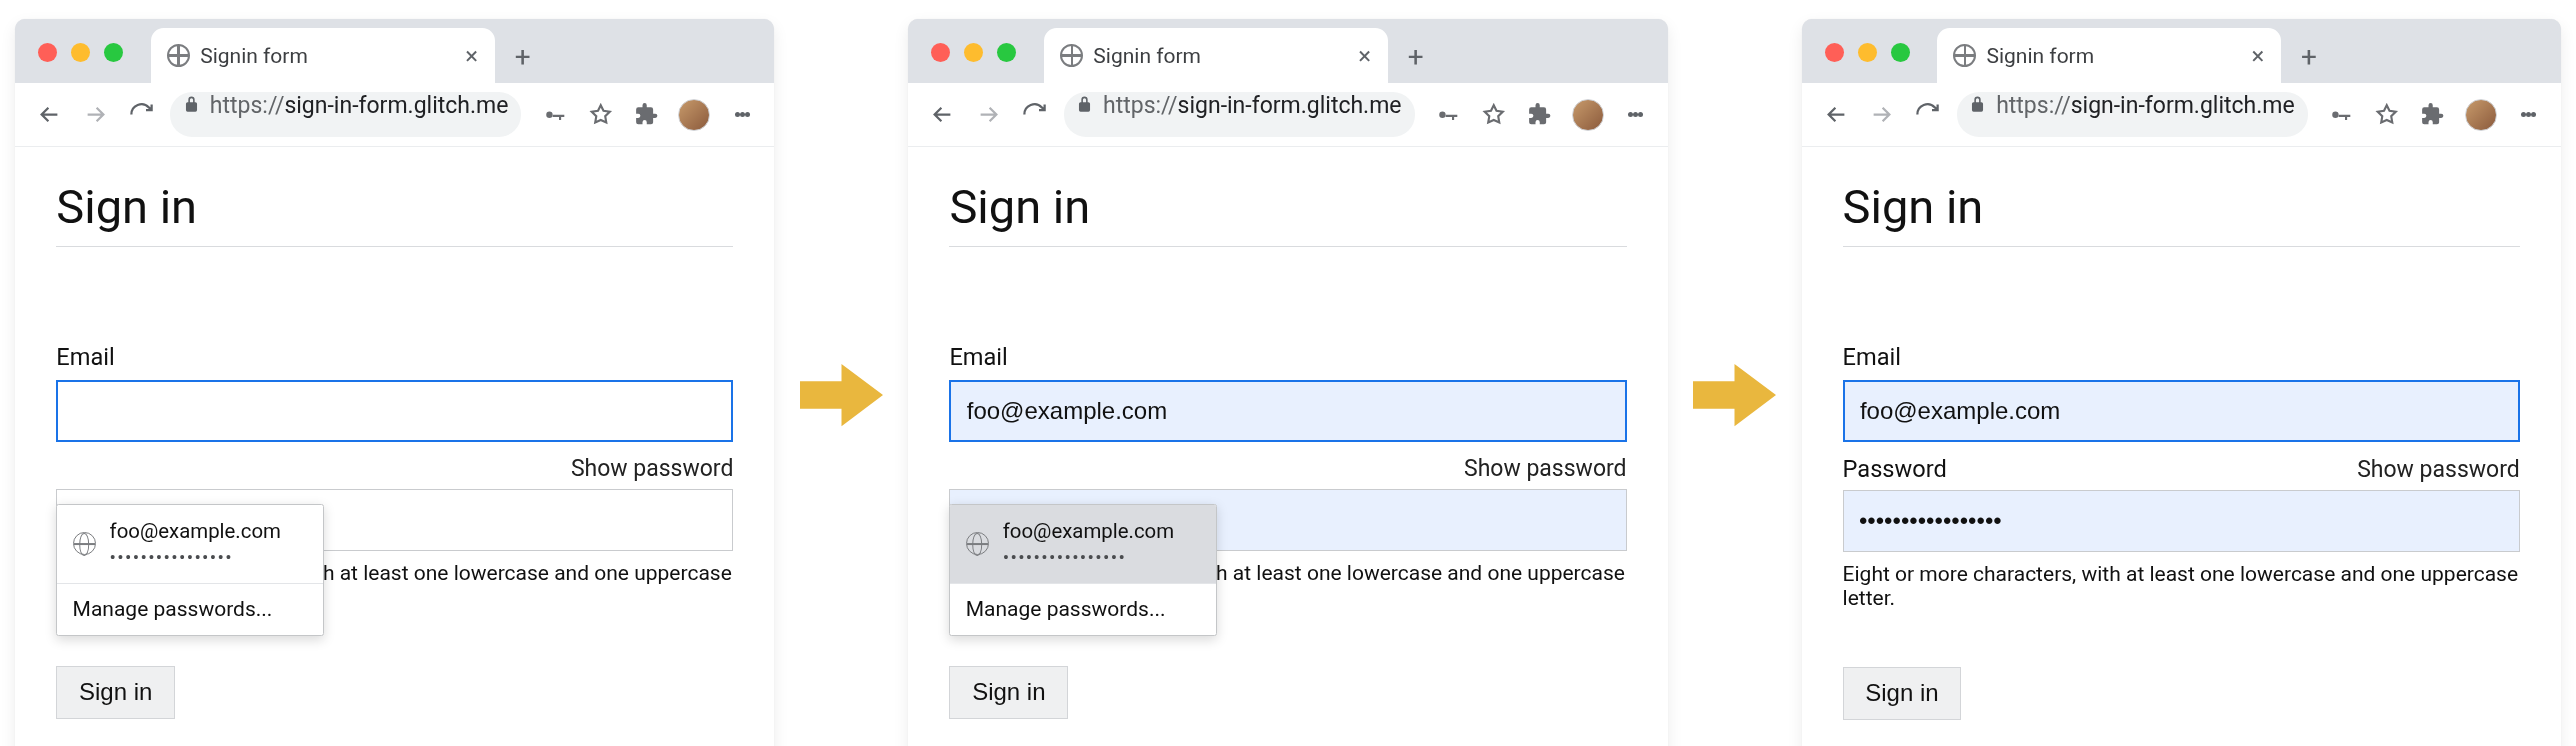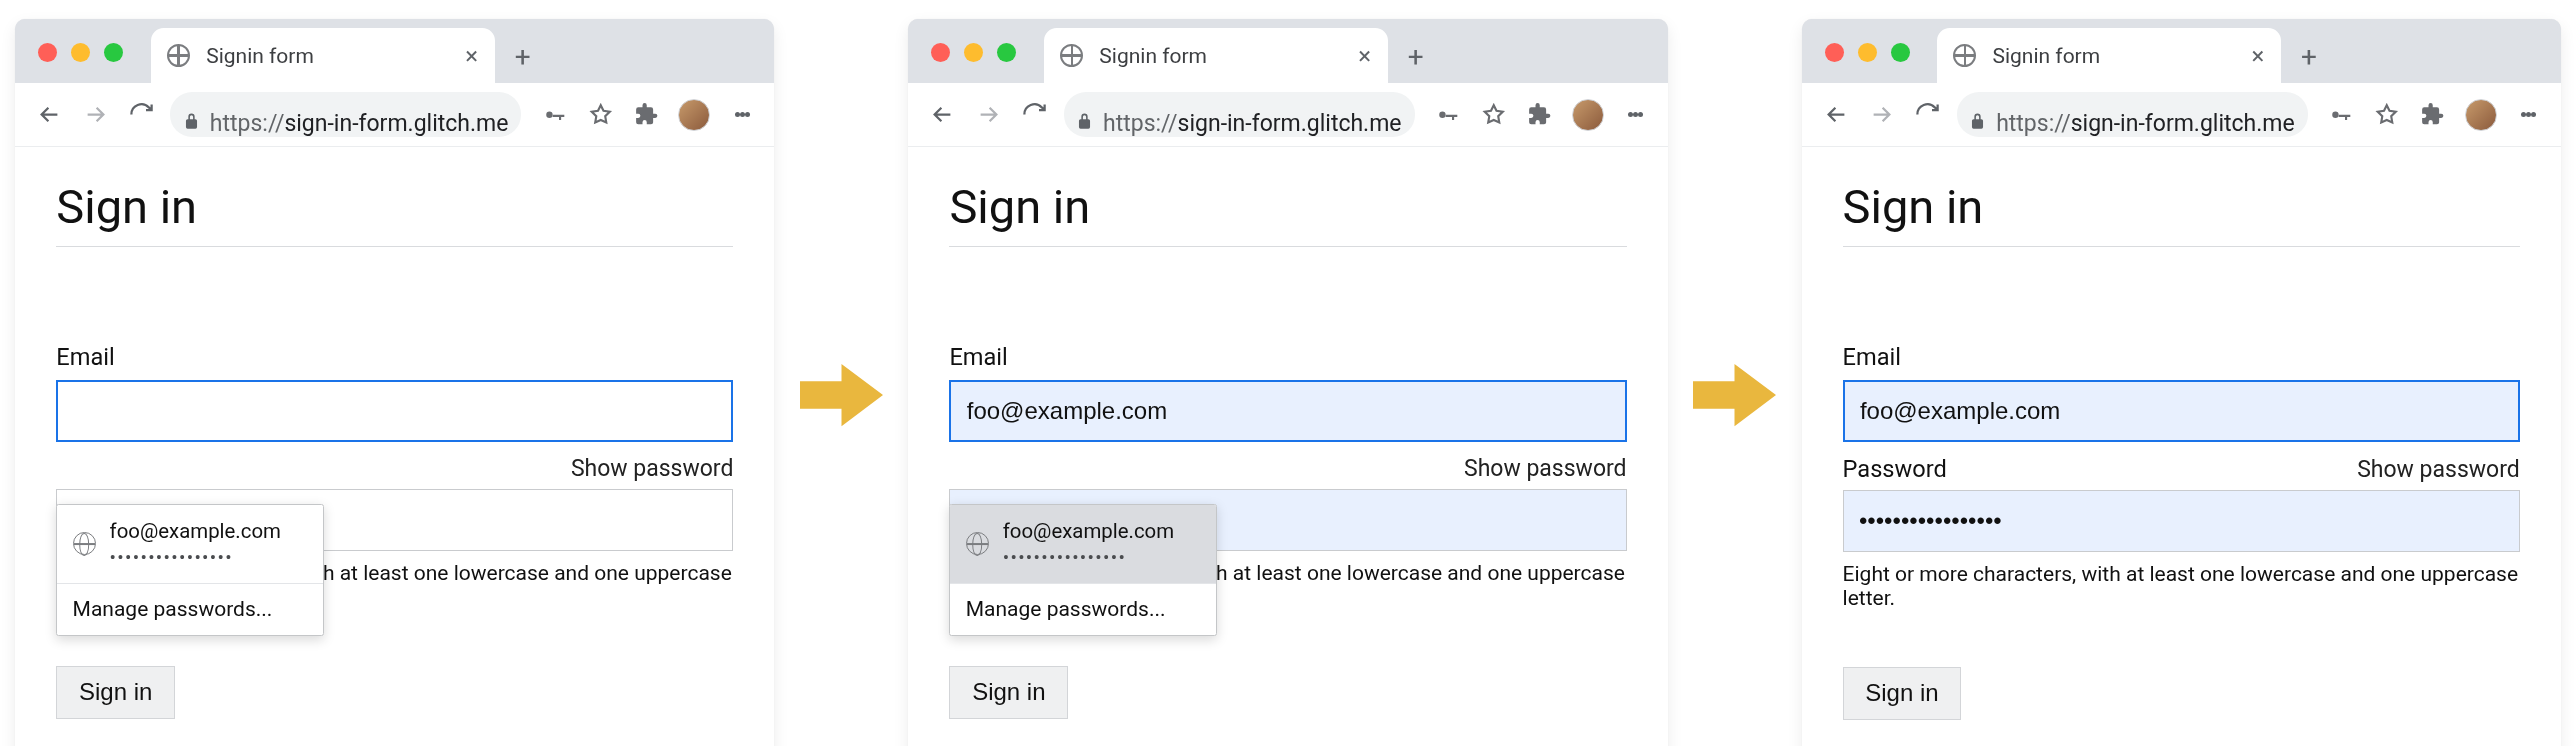--- a/index.html
+++ b/index.html
@@ -59,21 +59,21 @@
     width:19px; height:19px; border-radius:50%;
     display:inline-block;
   }
   .tl-red{background:#ff5f57;} .tl-yel{background:#febc2e;} .tl-grn{background:#28c840;}
   .tab {
     height:55px;
     background:var(--tab-white);
     border-top-left-radius:12.7px; border-top-right-radius:12.7px;
     display:flex; align-items:center;
     padding:0 16.6px;
-    gap:16px;
+    gap:10px;
     margin-left:120px;
     position:relative;
     min-width:344px;
   }
   .tab .favicon{
     width:23px;height:23px;border-radius:50%;border:2.5px solid #7b7d80;
     position:relative;display:flex;align-items:center;justify-content:center;
   }
   .tab .favicon::before,.tab .favicon::after{content:"";position:absolute;background:#7b7d80;}
   .tab .favicon::before{width:100%;height:2.5px;}
@@ -92,21 +92,21 @@
     border-bottom:0.6px solid #ebedef;
   }
   .nav-btn{
     width:33px;height:33px;display:flex;align-items:center;justify-content:center;
     color:var(--icon-grey);
   }
   .nav-btn.disabled{color:var(--icon-light);}
   .nav-btn svg{width:27px;height:27px;}
   .url-bar{
     flex:1;height:45px;background:#f1f3f4;border-radius:22px;
-    display:flex;align-items:flex-end;padding:0 11.5px;gap:9px;
+    display:flex;align-items:flex-start;padding:0 11.5px;gap:9px;
     min-width:0;
   }
   .url-bar .lock{color:#5f6368;}
   .url-text{font-size:23px;white-space:nowrap;overflow:hidden;}
   .url-scheme{color:var(--url-grey);} .url-host{color:var(--url-dark);}
   .ext-icons{display:flex;align-items:center;gap:18px;margin-left:6.4px;}
   .ext-icons .ic{width:28px;height:28px;display:flex;align-items:center;justify-content:center;color:#6a6c70;}
   .ext-icons svg{width:25.5px;height:25.5px;}
   .avatar{width:32px;height:32px;border-radius:50%;background:linear-gradient(135deg,#c79a6b,#8b5a3c);border:1.3px solid #d0d2d6;}
   .kebab{color:#5f6368;font-size:10.2px;line-height:3.8px;letter-spacing:0;}

